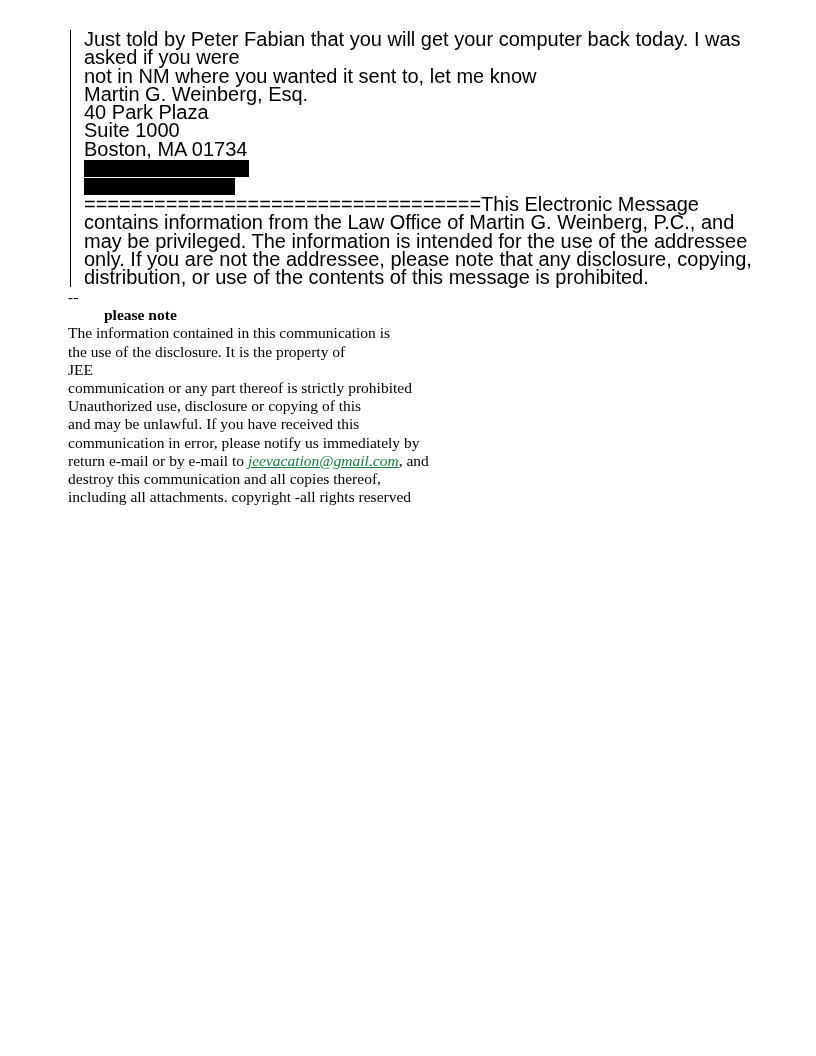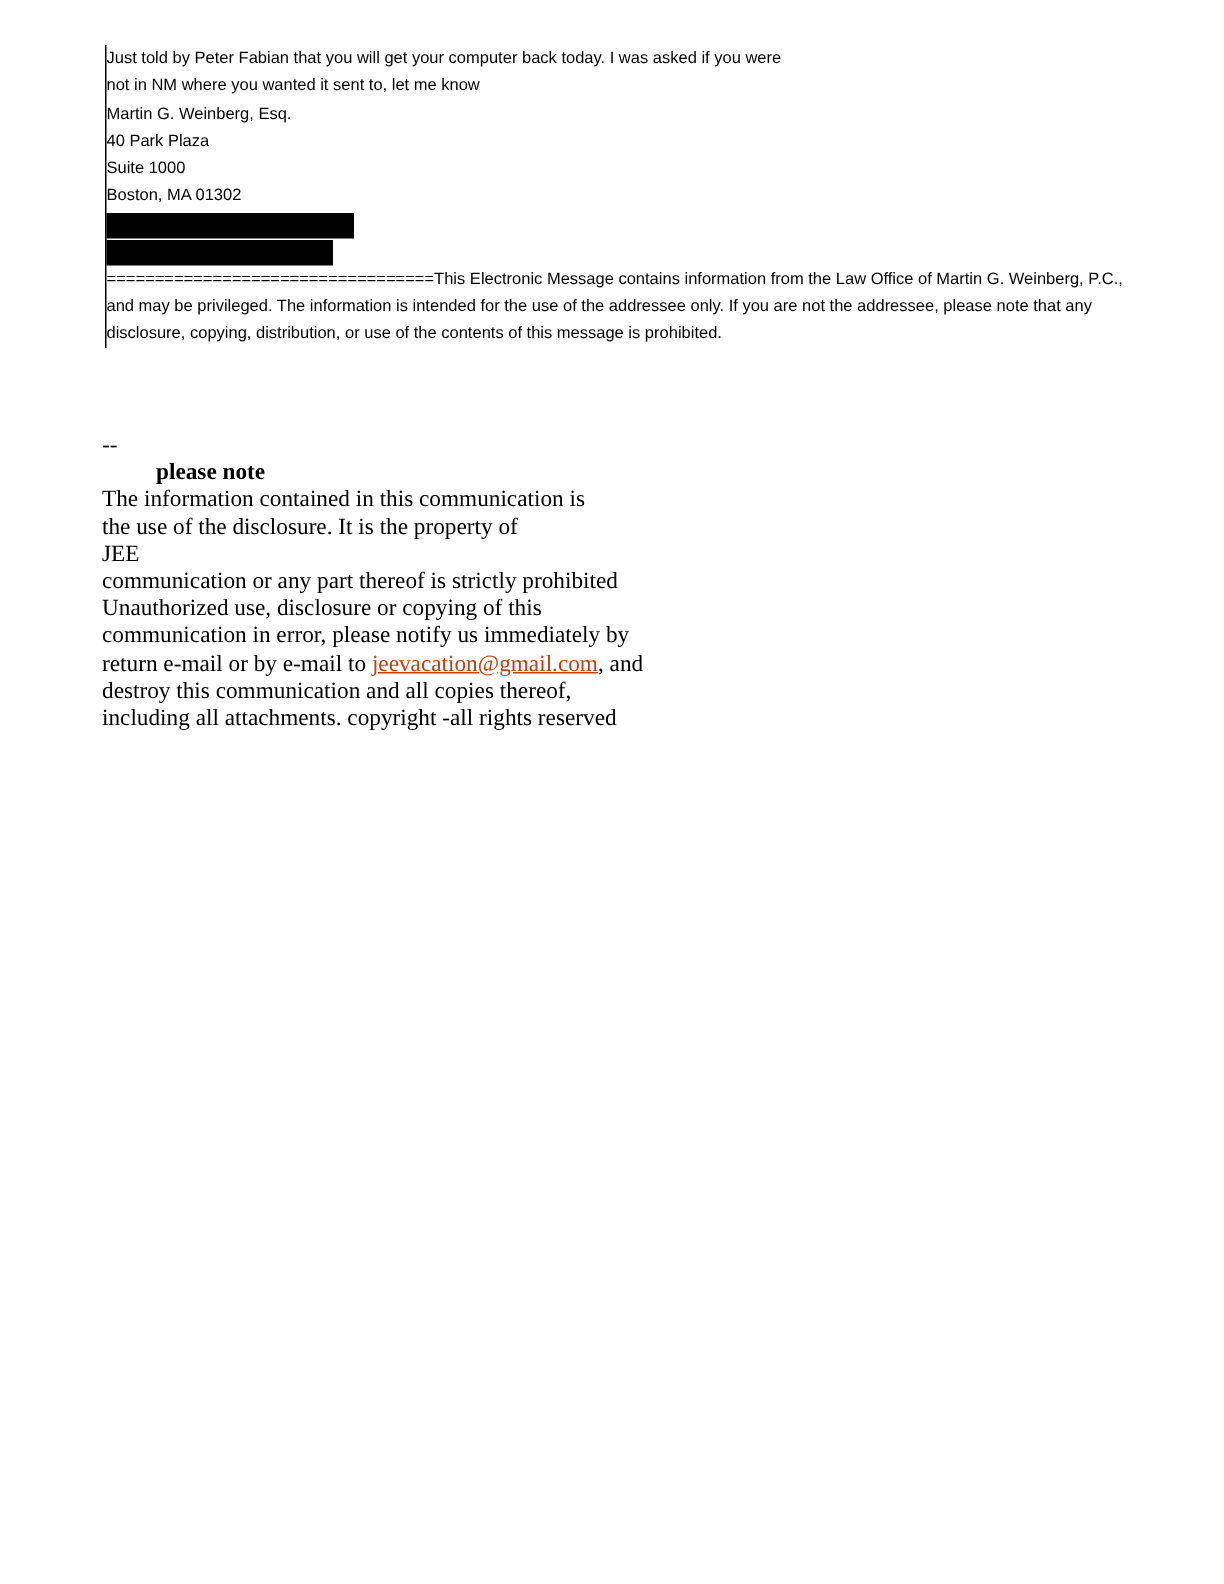--- a/index.html
+++ b/index.html
@@ -15,24 +15,25 @@
     color: #000000;
     overflow: hidden;
   }
 
   
   .quoted-block {
     position: absolute;
     left: 70px;
     top: 30px;
     width: 690px;
+    padding-left: 13px;
     border-left: 1px solid #000000;
     box-sizing: border-box;
     font-family: "Liberation Sans", sans-serif;
-    font-size: 11px;
+    font-size: 20px;
     line-height: 18.3px;
     color: #000000;
   }
   .quoted-block p {
     margin: 0;
   }
 
   .redaction {
     background: #000000;
     display: block;
@@ -65,44 +66,46 @@
   }
   .footer-block p {
     margin: 0;
     white-space: pre-wrap;
   }
   .footer-block .indent {
     padding-left: 36px;
     font-weight: bold;
   }
   .footer-block a {
-    color: #c2410c;
+    color: #15803d;
     text-decoration: underline;
+    font-style: italic;
   }
 </style>
 </head>
 <body>
 
 <div class="quoted-block">
   <p>Just told by Peter Fabian that you will get your computer back today.  I was asked if you were</p>
   <p>not in NM where you wanted it sent to, let me know</p>
   <p>Martin G. Weinberg, Esq.</p>
   <p>40 Park Plaza</p>
   <p>Suite 1000</p>
-  <p>Boston, MA 01302</p>
+  <p>Boston, MA 01734</p>
   <span class="redaction r1"></span>
   <span class="redaction r2"></span>
   <p class="disclaimer-para">==================================This Electronic Message contains information from the Law Office of Martin G. Weinberg, P.C., and may be privileged. The information is intended for the use of the addressee only. If you are not the addressee, please note that any disclosure, copying, distribution, or use of the contents of this message is prohibited.</p>
 </div>
 
 <div class="footer-block">
   <p>--</p>
   <p class="indent">please note</p>
   <p>The information contained in this communication is</p>
   <p>the use of the disclosure. It is the property of</p>
   <p>JEE</p>
   <p>communication or any part thereof is strictly prohibited</p>
   <p>Unauthorized use, disclosure or copying of this</p>
+  <p>and may be unlawful. If you have received this</p>
   <p>communication in error, please notify us immediately by</p>
   <p><span>return e-mail or by e-mail to </span><a href="#">jeevacation@gmail.com</a><span>, and</span></p>
   <p>destroy this communication and all copies thereof,</p>
   <p>including all attachments. copyright -all rights reserved</p>
 </div>
 
 </body></html>

